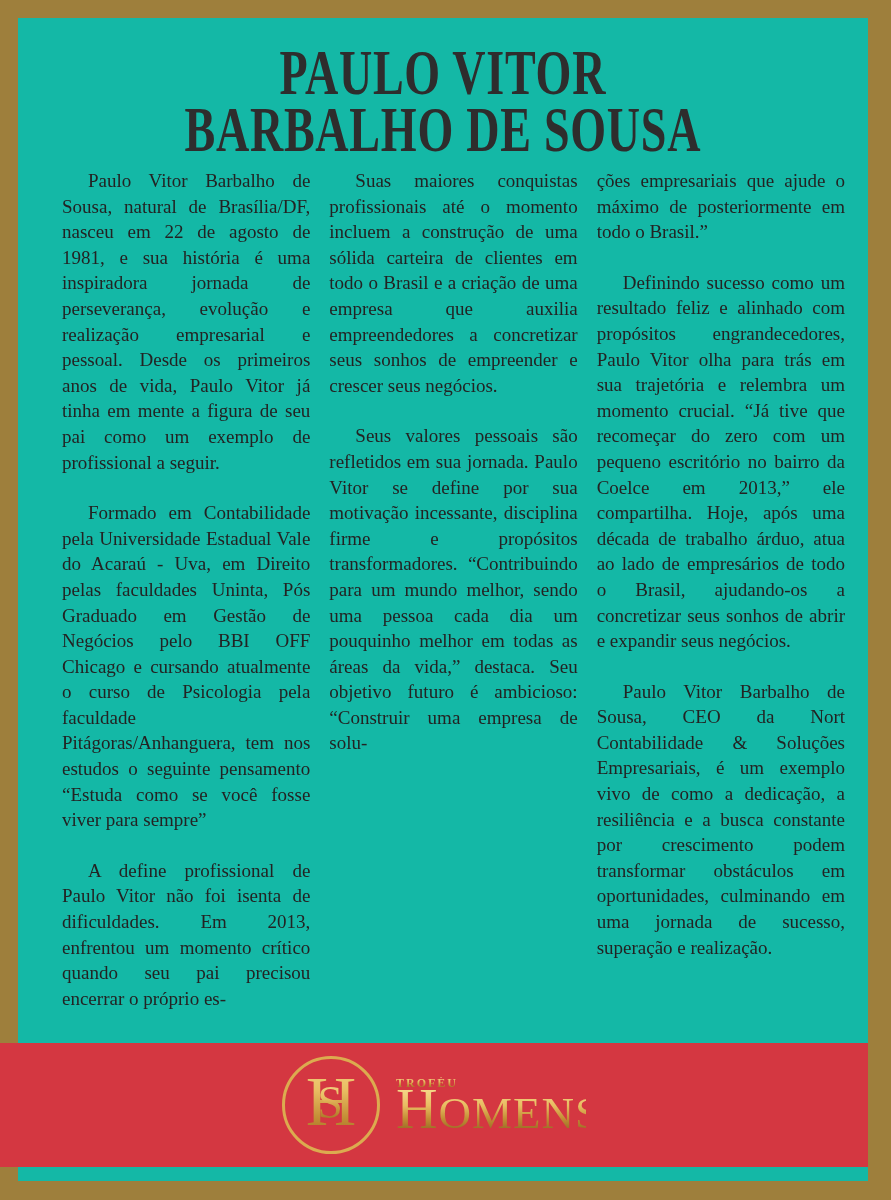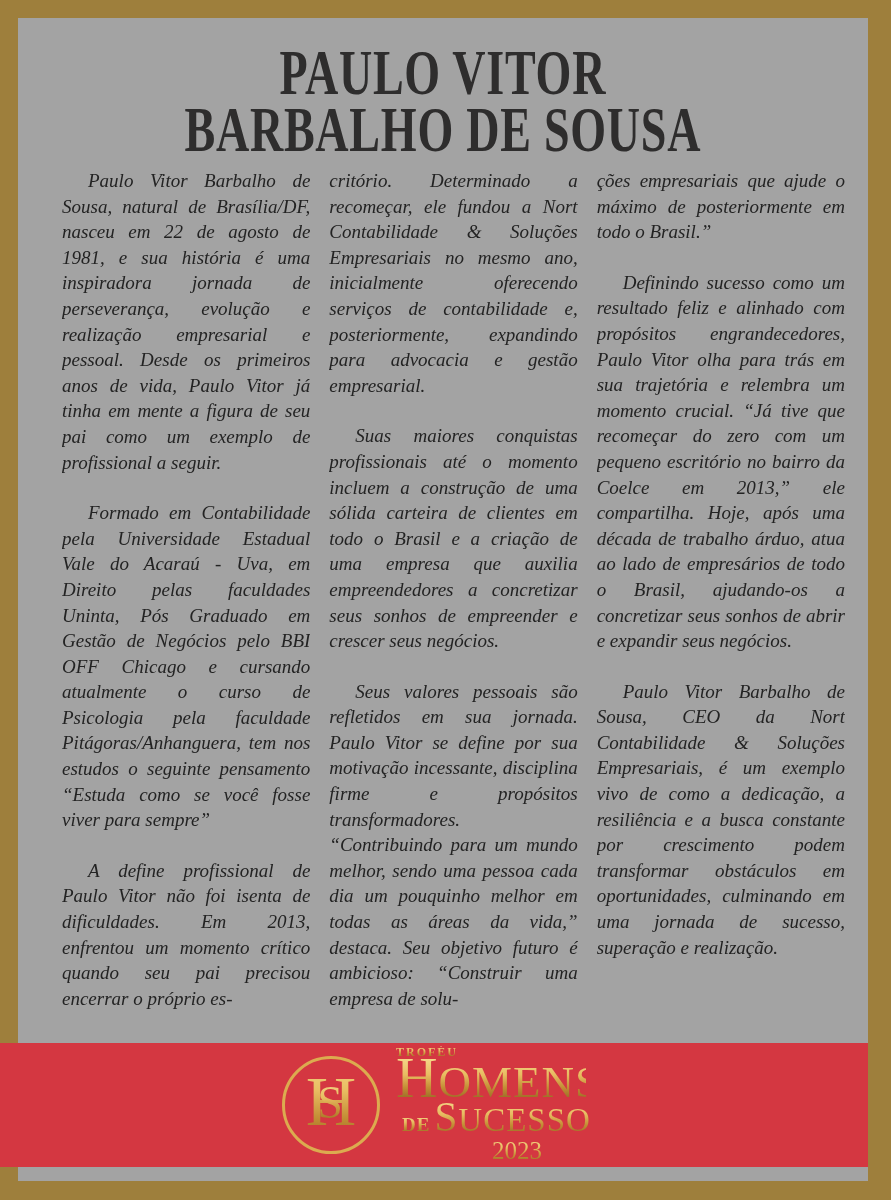--- a/index.html
+++ b/index.html
@@ -11,21 +11,21 @@
     margin:0 auto;
     background:var(--frame-gold,#9e7f3c);
     overflow:hidden;
   }
 
   
   .sheet {
     position:absolute;
     left:18px; top:18px;
     width:850px; height:1163px;
-    background:#a3a3a3;
+    background:#14b8a6;
   }
 
   
   .title-wrap {
     position:absolute;
     left:0; top:26px; width:100%;
     text-align:center;
   }
   .title-inner {
     display:inline-block;
@@ -50,21 +50,20 @@
     width:783px; height:872px;
     display:flex; gap:19px;
   }
   .col { flex:1 1 0; overflow:hidden; }
   .col p {
     margin:0 0 25px 0;
     font-size:19px;
     line-height:25.6px;
     text-align:justify;
     color:var(--ink-body,#232323);
-    font-style:italic;
   }
   .col p.indent { text-indent:26px; }
 
   
   .banner {
     position:absolute;
     left:0; top:1043px;
     width:868px; height:124px;
     background:var(--banner-red,#d43741);
     display:flex;
@@ -159,21 +158,20 @@
       </div>
     </div>
 
     <div class="columns" id="cols">
         <div class="col">
           <p class="indent">Paulo Vitor Barbalho de Sousa, natural de Brasília/DF, nasceu em 22 de agosto de 1981, e sua história é uma inspiradora jornada de perseverança, evolução e realização empresarial e pessoal. Desde os primeiros anos de vida, Paulo Vitor já tinha em mente a figura de seu pai como um exemplo de profissional a seguir.</p>
           <p class="indent">Formado em Contabilidade pela Universidade Estadual Vale do Acaraú - Uva, em Direito pelas faculdades Uninta, Pós Graduado em Gestão de Negócios pelo BBI OFF Chicago e cursando atualmente o curso de Psicologia pela faculdade Pitágoras/Anhanguera, tem nos estudos o seguinte pensamento “Estuda como se você fosse viver para sempre”</p>
           <p class="indent">A define profissional de Paulo Vitor não foi isenta de dificuldades. Em 2013, enfrentou um momento crítico quando seu pai precisou encerrar o próprio es-</p>
         </div>
         <div class="col">
-          <p class="no-indent">critório. Determinado a recomeçar, ele fundou a Nort Contabilidade &amp; Soluções Empresariais no mesmo ano, inicialmente oferecendo serviços de contabilidade e, posteriormente, expandindo para advocacia e gestão empresarial.</p>
           <p class="indent">Suas maiores conquistas profissionais até o momento incluem a construção de uma sólida carteira de clientes em todo o Brasil e a criação de uma empresa que auxilia empreendedores a concretizar seus sonhos de empreender e crescer seus negócios.</p>
           <p class="indent">Seus valores pessoais são refletidos em sua jornada. Paulo Vitor se define por sua motivação incessante, disciplina firme e propósitos transformadores. “Contribuindo para um mundo melhor, sendo uma pessoa cada dia um pouquinho melhor em todas as áreas da vida,” destaca. Seu objetivo futuro é ambicioso: “Construir uma empresa de solu-</p>
         </div>
         <div class="col">
           <p class="no-indent">ções empresariais que ajude o máximo de posteriormente em todo o Brasil.”</p>
           <p class="indent">Definindo sucesso como um resultado feliz e alinhado com propósitos engrandecedores, Paulo Vitor olha para trás em sua trajetória e relembra um momento crucial. “Já tive que recomeçar do zero com um pequeno escritório no bairro da Coelce em 2013,” ele compartilha. Hoje, após uma década de trabalho árduo, atua ao lado de empresários de todo o Brasil, ajudando-os a concretizar seus sonhos de abrir e expandir seus negócios.</p>
           <p class="indent">Paulo Vitor Barbalho de Sousa, CEO da Nort Contabilidade &amp; Soluções Empresariais, é um exemplo vivo de como a dedicação, a resiliência e a busca constante por crescimento podem transformar obstáculos em oportunidades, culminando em uma jornada de sucesso, superação e realização.</p>
         </div>
       </div>
 
@@ -182,22 +180,17 @@
   <div class="banner">
 
     <div class="logo-circle">
       <span class="mono-h gold-text">H</span>
       <span class="mono-s gold-text">S</span>
     </div>
 
     <div class="logo-text">
       <span class="trofeu gold-text">TROFÉU</span>
       <span class="homens gold-text">HOMENS</span>
-      <span class="de-sucesso">
-        <span class="de gold-text">DE</span>
-        <span class="sucesso gold-text">SUCESSO</span>
-      </span>
-      <span class="year gold-text">2023</span>
     </div>
 
   </div>
 
 </div>
 
 </body></html>

